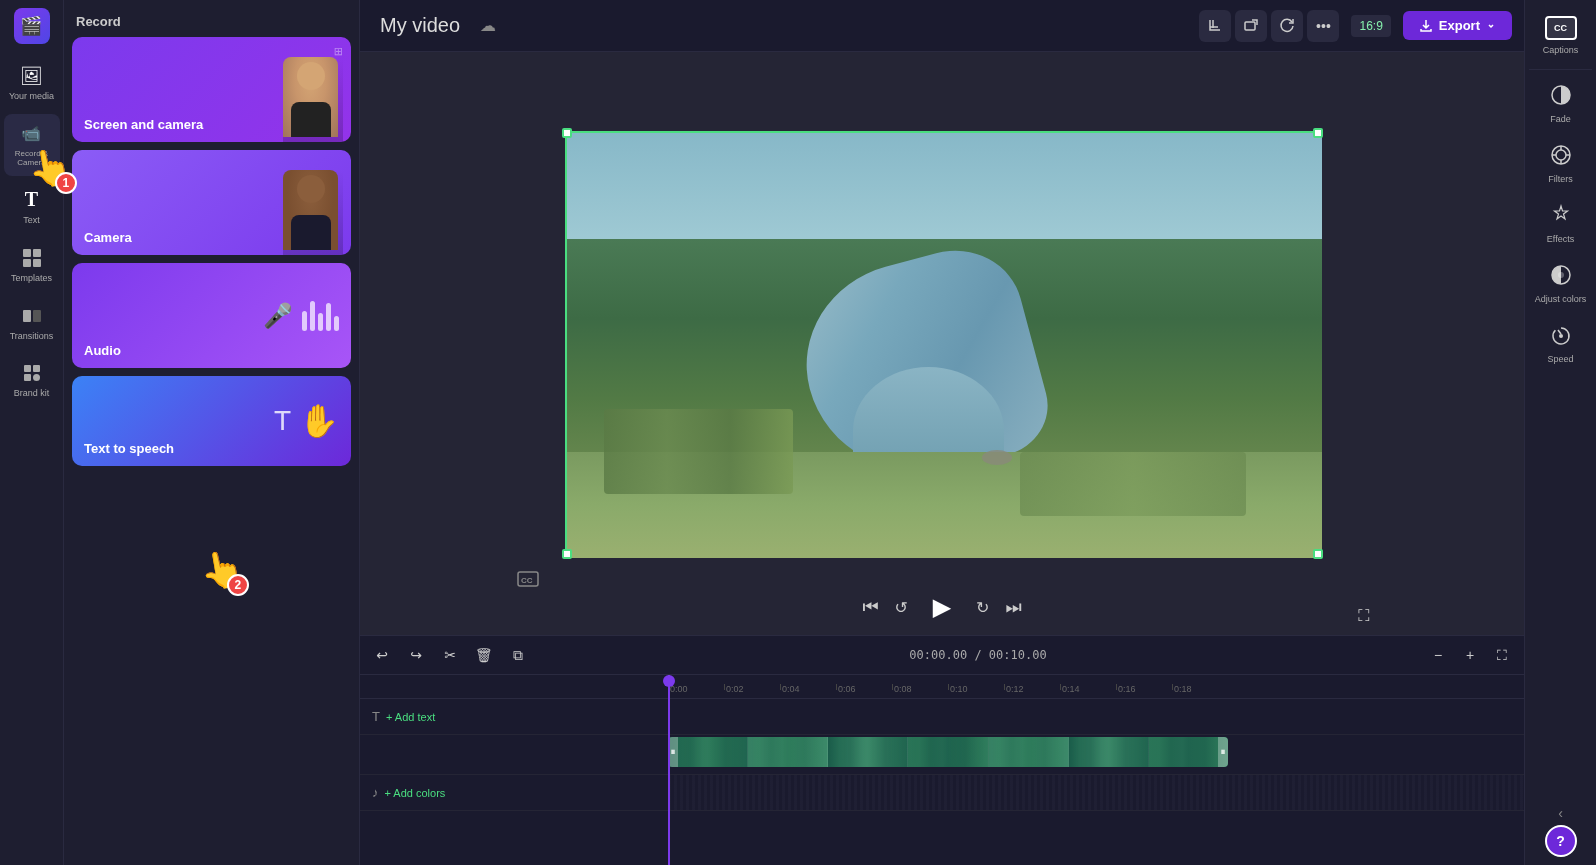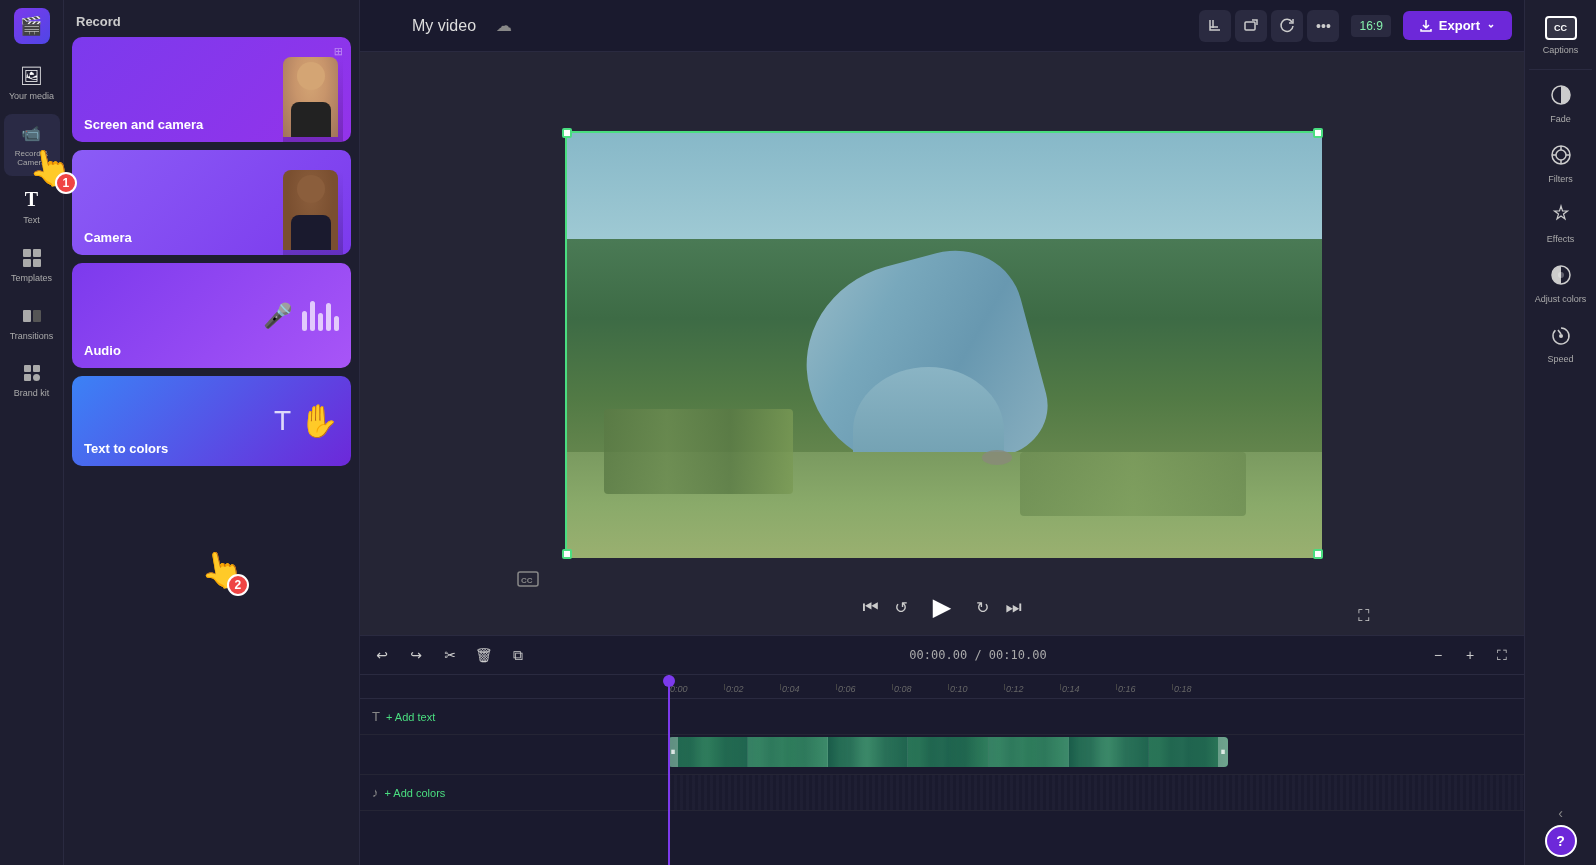--- a/index.html
+++ b/index.html
@@ -234,26 +234,25 @@
       height: 52px;
       background: #1a1a2e;
       display: flex;
       align-items: center;
       padding: 0 12px;
       gap: 12px;
       border-bottom: 1px solid #2a2a40;
       flex-shrink: 0;
     }
     .project-name {
-      font-size: 16px;
+      font-size: 20px;
       font-weight: 500;
       color: #ddd;
       padding: 4px 8px;
       border-radius: 4px;
-      margin-left: 32px;
     }
     .cloud-icon { font-size: 16px; color: #888; cursor: pointer; }
     .top-bar-spacer { flex: 1; }
     .top-bar-tools {
       display: flex;
       align-items: center;
       gap: 4px;
     }
     .tool-btn {
       width: 32px;
@@ -422,21 +421,20 @@
       gap: 0;
       font-size: 9px;
       color: #666;
     }
     .ruler-mark {
       width: 56px;
       display: flex;
       align-items: flex-end;
       flex-shrink: 0;
       position: relative;
-      font-style: italic;
     }
     .ruler-mark::before {
       content: '';
       position: absolute;
       top: 0;
       left: 0;
       width: 1px;
       height: 6px;
       background: #444;
     }
@@ -682,21 +680,21 @@
           <div class="audio-bar" style="height:30px;"></div>
           <div class="audio-bar" style="height:18px;"></div>
           <div class="audio-bar" style="height:28px;"></div>
           <div class="audio-bar" style="height:15px;"></div>
         </div>
       </div>
     </div>
 
 
     <div class="record-card card-tts" style="height:90px;">
-      <div class="record-card-label">Text to colors</div>
+      <div class="record-card-label">Text to speech</div>
       <div class="tts-illustration">
         <span style="font-size:28px;color:rgba(255,255,255,0.8);">T</span>
         <span style="font-size:32px;">✋</span>
       </div>
     </div>
   </div>
 
   <div class="main-area">
 
     <div class="top-bar">

